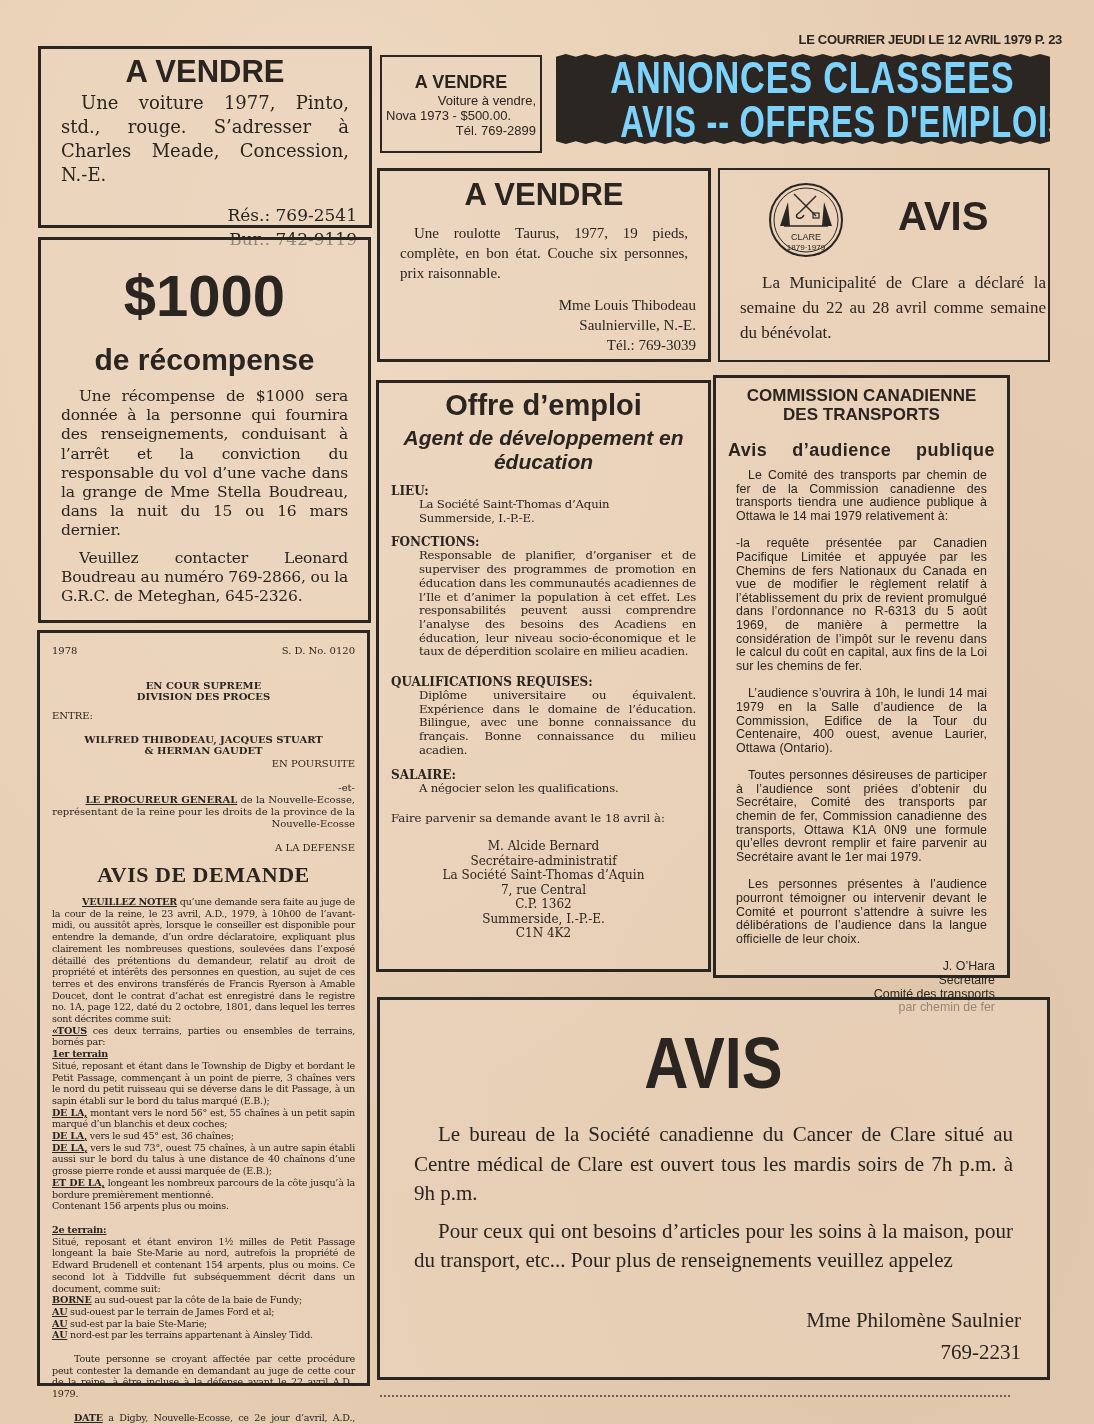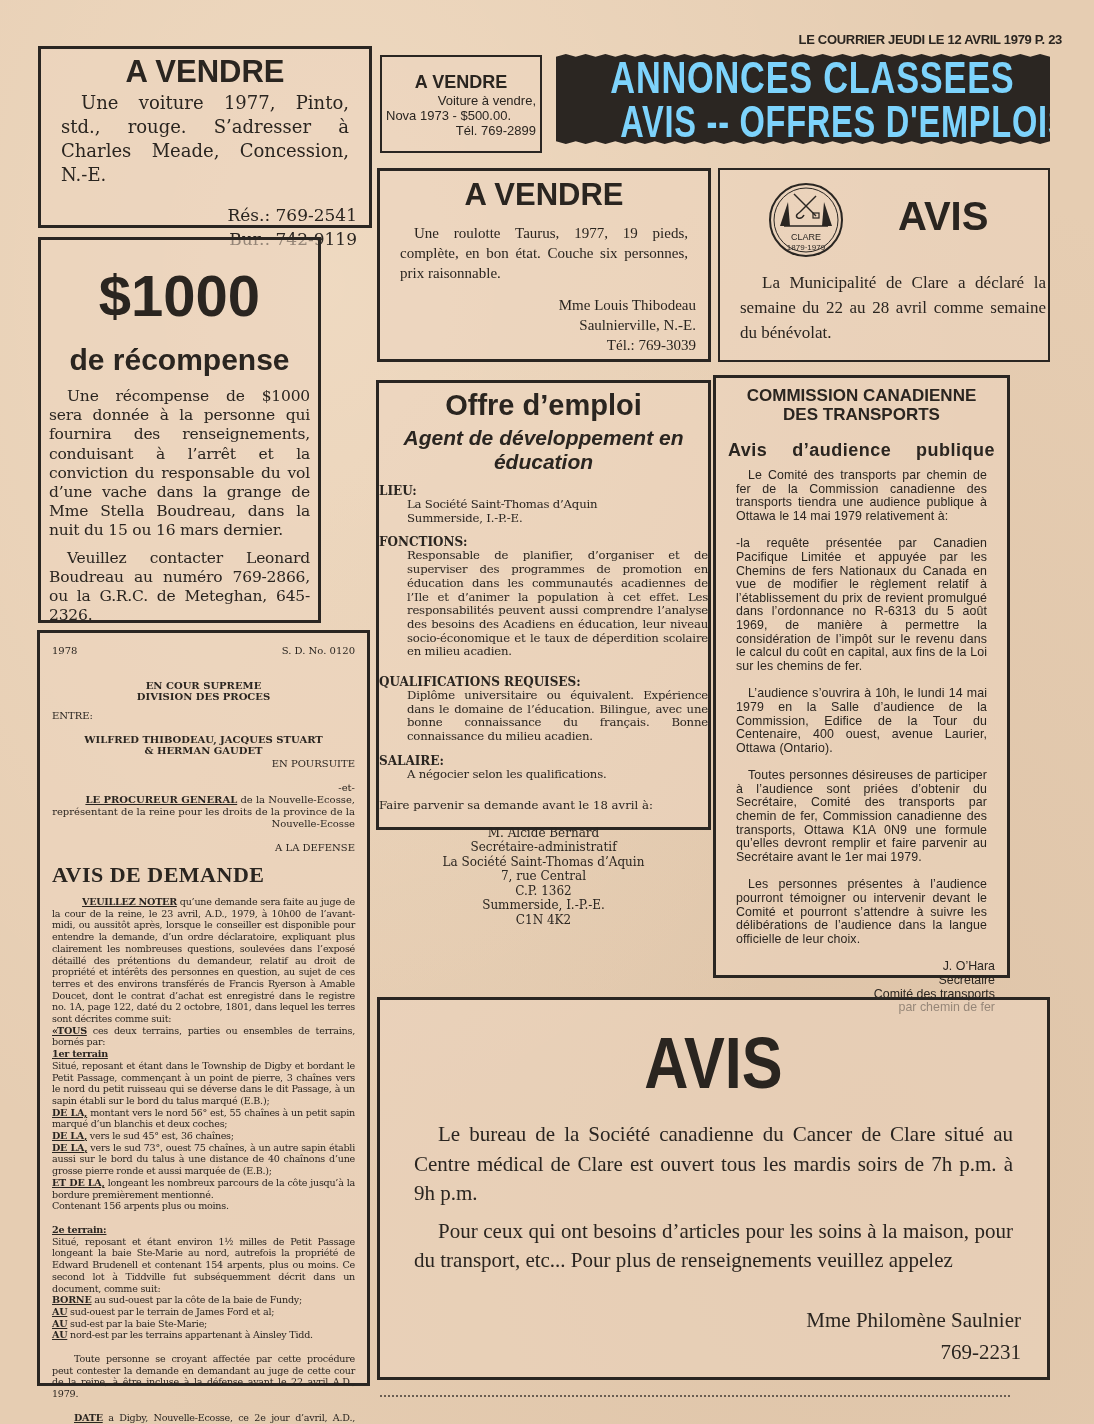--- a/index.html
+++ b/index.html
@@ -45,37 +45,37 @@
   #ad3 .body { font: 15px/20px "Liberation Serif", serif; text-align: justify; text-indent: 14px; margin-top: 8px; }
   #ad3 .contact { font: 15px/20px "Liberation Serif", serif; text-align: right; margin-top: 12px; }
 
   
   #ad4 { left: 718px; top: 168px; width: 332px; height: 194px; }
   #ad4 .logo { position: absolute; left: 48px; top: 12px; width: 76px; height: 76px; }
   #ad4 .title { position: absolute; left: 178px; top: 24px; font: bold 40px "Liberation Sans", sans-serif; }
   #ad4 .body { position: absolute; left: 12px; top: 92px; width: 306px; font: 17px/25px "Liberation Serif", serif; text-align: justify; text-indent: 22px; }
 
   
-  #ad5 { left: 38px; top: 237px; width: 283px; height: 386px; padding: 0 0; }
+  #ad5 { left: 38px; top: 237px; width: 333px; height: 386px; padding: 0 12px; }
   #ad5 .amount { font: bold 58px "Liberation Sans", sans-serif; text-align: center; margin-top: 22px; }
   #ad5 .sub { font: bold 30px "Liberation Sans", sans-serif; text-align: center; margin-top: 14px; }
   #ad5 .body { font: 15.5px/19.2px "DejaVu Serif", serif; text-align: justify; text-indent: 18px; margin-top: 10px; letter-spacing: -0.2px; }
   #ad5 .body2 { margin-top: 0; }
 
   
   #ad6 { left: 37px; top: 630px; width: 333px; height: 756px; padding: 8px 12px; font-family: "DejaVu Serif", serif; }
   #ad6 .row { display: flex; justify-content: space-between; font-size: 10px; margin-top: 4px; }
   #ad6 .court { font: bold 10px/11px "DejaVu Serif", serif; text-align: center; margin-top: 24px; }
   #ad6 .small { font-size: 10px; line-height: 12px; }
-  #ad6 .title { font: bold 22px "Liberation Serif", serif; margin-top: 8px; letter-spacing: 0.5px; }
+  #ad6 .title { font: bold 22px "Liberation Serif", serif; text-align: center; margin-top: 8px; letter-spacing: 0.5px; }
   #ad6 .legal { font: 9.6px/11.7px "DejaVu Serif", serif; text-align: justify; letter-spacing: -0.25px; }
   #ad6 b { font-weight: bold; text-decoration: underline; }
 
   
-  #ad7 { left: 376px; top: 380px; width: 335px; height: 450px; padding: 6px 0; }
+  #ad7 { left: 376px; top: 380px; width: 335px; height: 592px; padding: 6px 12px; }
   #ad7 .title { font: bold 29px "Liberation Sans", sans-serif; text-align: center; }
   #ad7 .subtitle { font: bold italic 21px/24px "Liberation Sans", sans-serif; text-align: center; margin-top: 4px; }
   #ad7 .label { font: bold 12px "DejaVu Serif", serif; margin-top: 10px; }
   #ad7 .text { font: 11.7px/13.7px "DejaVu Serif", serif; padding-left: 28px; text-align: justify; letter-spacing: -0.2px; }
   #ad7 .applyby { font: 11.7px "DejaVu Serif", serif; margin-top: 16px; }
   #ad7 .addr { font: 12px/14.5px "DejaVu Serif", serif; text-align: center; margin-top: 14px; }
 
   
   #ad8 { left: 713px; top: 375px; width: 297px; height: 603px; padding: 8px 12px; font-family: "Liberation Sans", sans-serif; }
   #ad8 .title { font: bold 17px/19px "Liberation Sans", sans-serif; text-align: center; }

